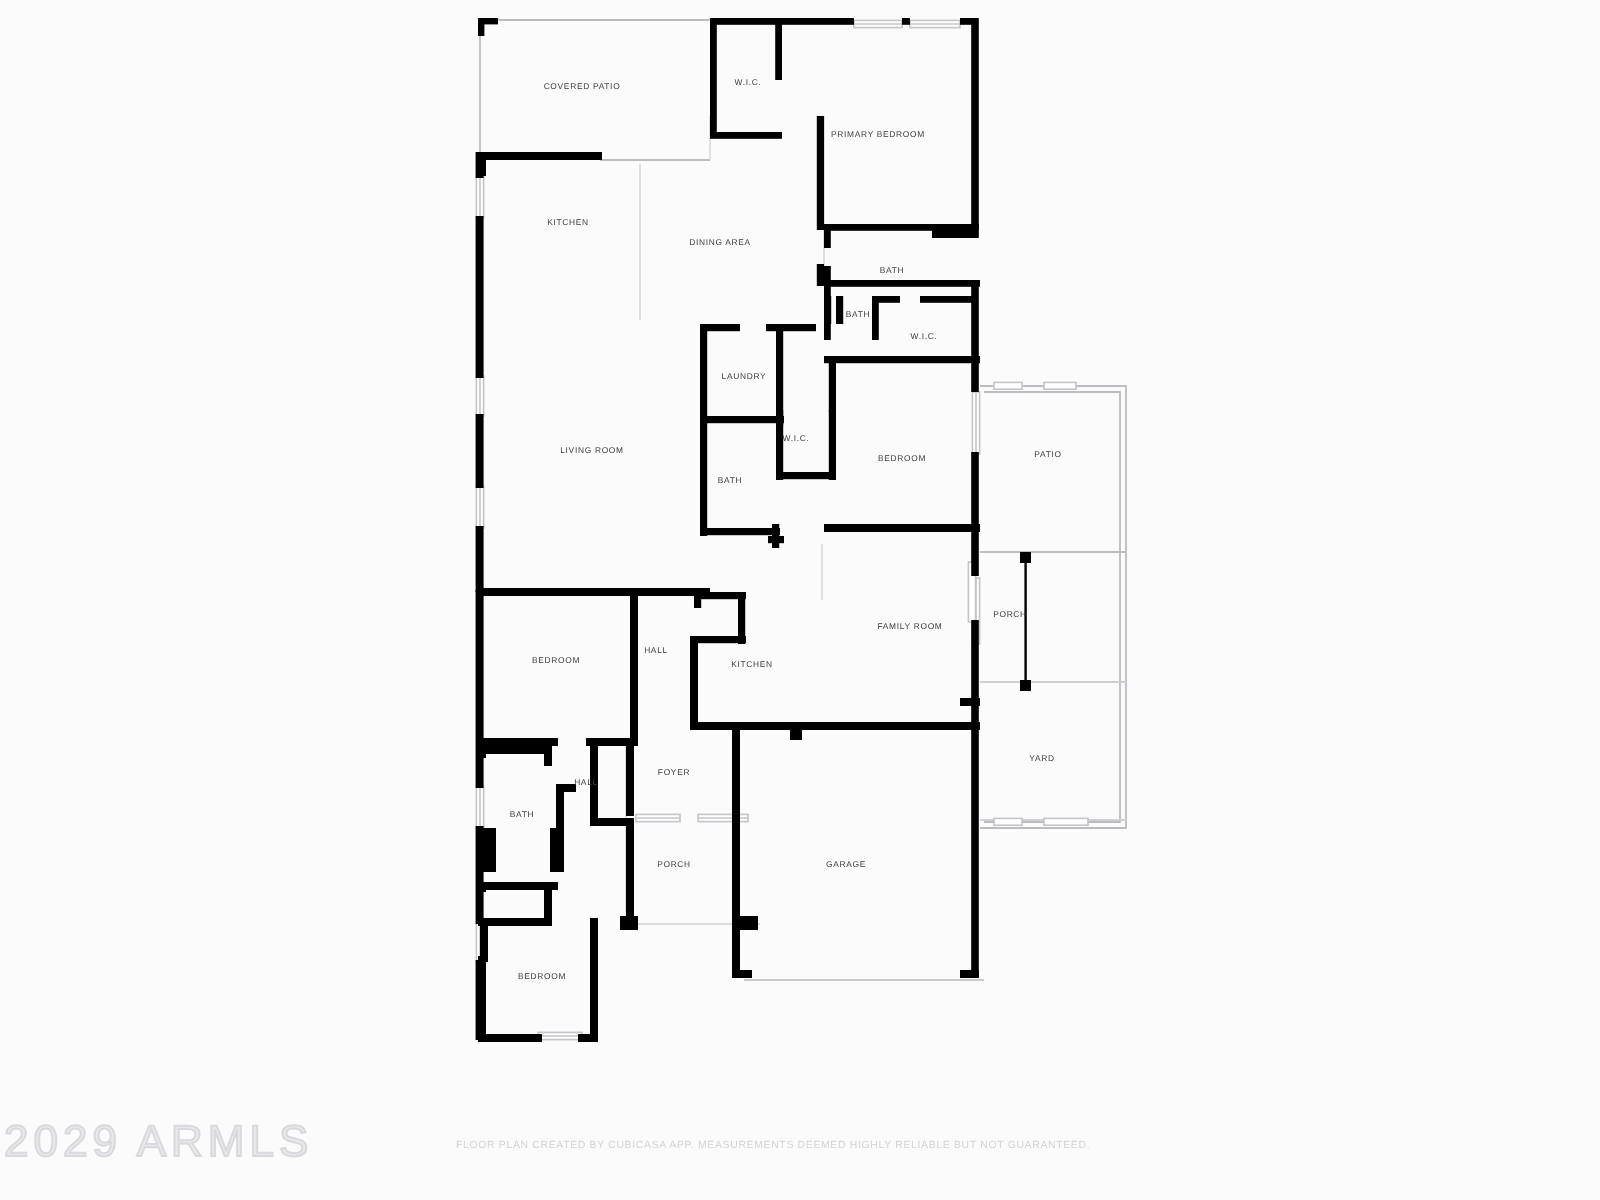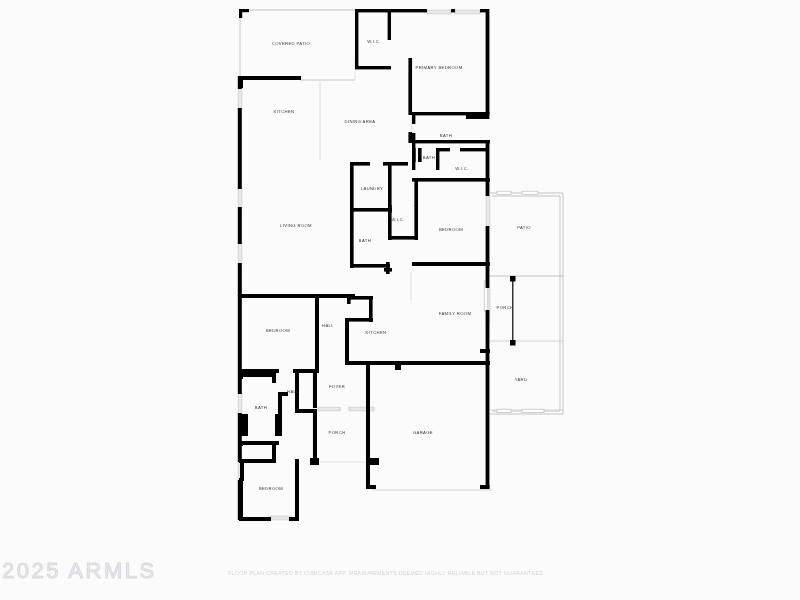--- a/index.html
+++ b/index.html
@@ -279,16 +279,16 @@
   <div class="room-label" style="left:455px; top:313px;">FAMILY ROOM</div>
   <div class="room-label" style="left:505px; top:307px;">PORCH</div>
   <div class="room-label" style="left:293px; top:391px;">HALL</div>
   <div class="room-label" style="left:337px; top:386px;">FOYER</div>
   <div class="room-label" style="left:521px; top:379px;">YARD</div>
   <div class="room-label" style="left:261px; top:407px;">BATH</div>
   <div class="room-label" style="left:337px; top:432px;">PORCH</div>
   <div class="room-label" style="left:423px; top:432px;">GARAGE</div>
   <div class="room-label" style="left:271px; top:488px;">BEDROOM</div>
 
-  <div id="watermark">2025 ARMLS</div>
+  <div id="watermark">2029 ARMLS</div>
   <div id="footer-note">FLOOR PLAN CREATED BY CUBICASA APP. MEASUREMENTS DEEMED HIGHLY RELIABLE BUT NOT GUARANTEED.</div>
 
 </div>
 
 </body></html>

